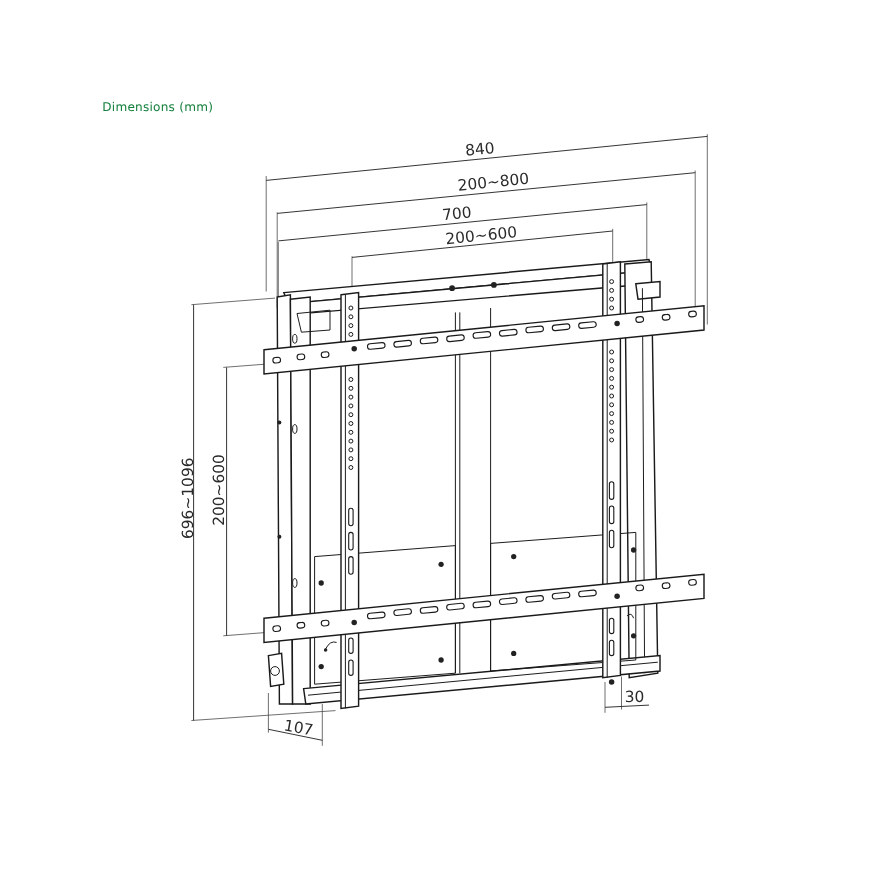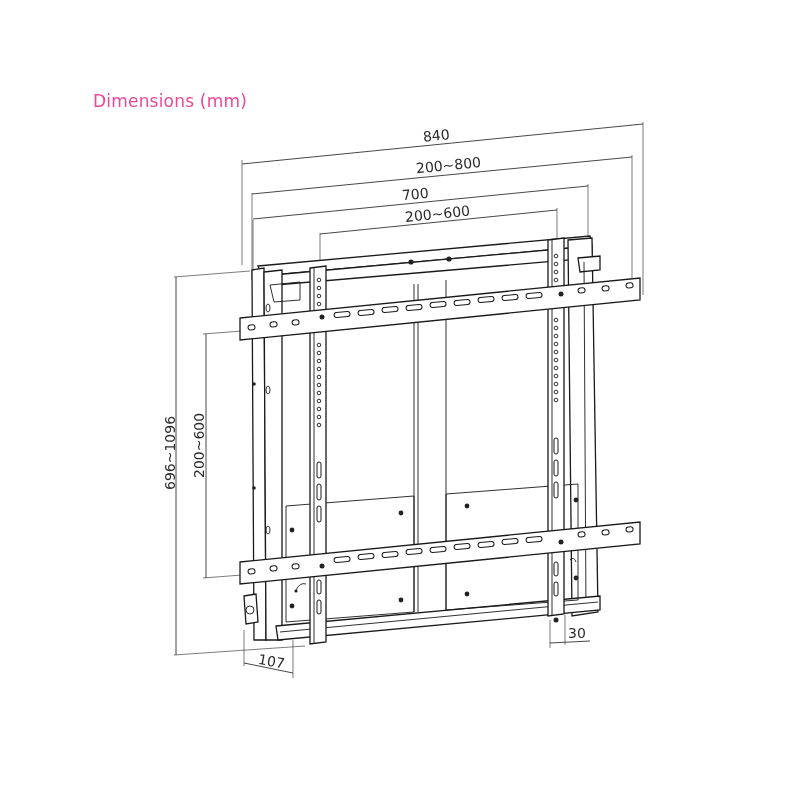--- a/index.html
+++ b/index.html
@@ -1,17 +1,17 @@
 <!DOCTYPE html>
 <html><head>
 <meta charset="utf-8">
 <style>
   html, body { margin: 0; padding: 0; background: #ffffff; }
   body { width: 800px; height: 800px; position: relative; overflow: hidden; font-family: "DejaVu Sans", sans-serif; }
-  #title { position: absolute; left: 93px; top: 91px; font-size: 17px; color: #ec4899; letter-spacing: 0.2px; }
+  #title { position: absolute; left: 93px; top: 91px; font-size: 11px; color: #15803d; letter-spacing: 0.2px; }
   svg { position: absolute; left: 0; top: 0; }
   .dim { stroke: #333; stroke-width: 0.9; fill: none; }
   .ext { stroke: #444; stroke-width: 0.7; fill: none; }
   .part { stroke: #1a1a1a; stroke-width: 1.3; fill: #fff; }
   .thin { stroke: #1a1a1a; stroke-width: 0.9; fill: none; }
   .slot { stroke: #1a1a1a; stroke-width: 1; fill: #fff; }
   .hole { stroke: #1a1a1a; stroke-width: 0.9; fill: #fff; }
   .bolt { fill: #222; }
   .lbl { font-family: "DejaVu Sans", sans-serif; font-size: 14px; fill: #2a2a2a; }
 </style>

